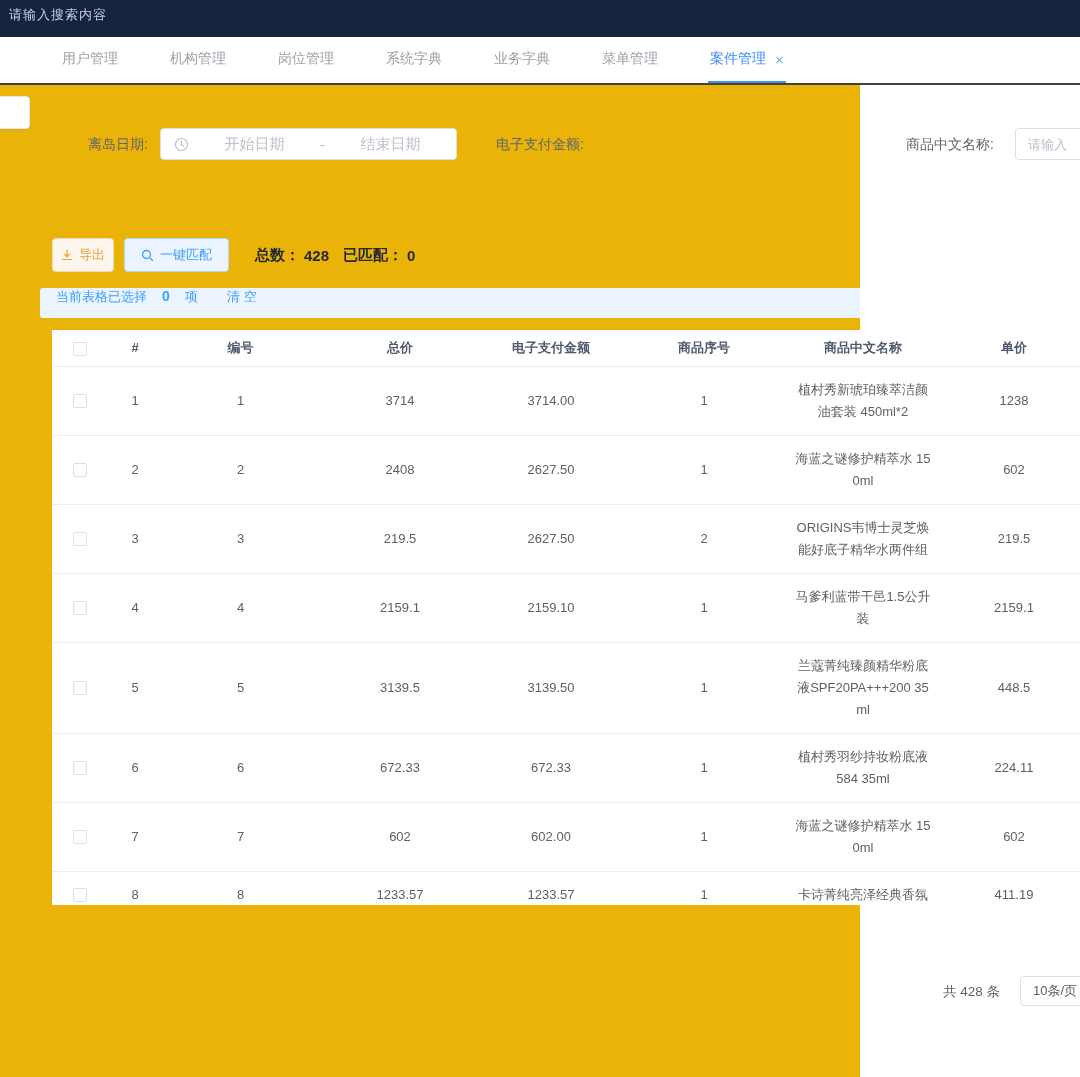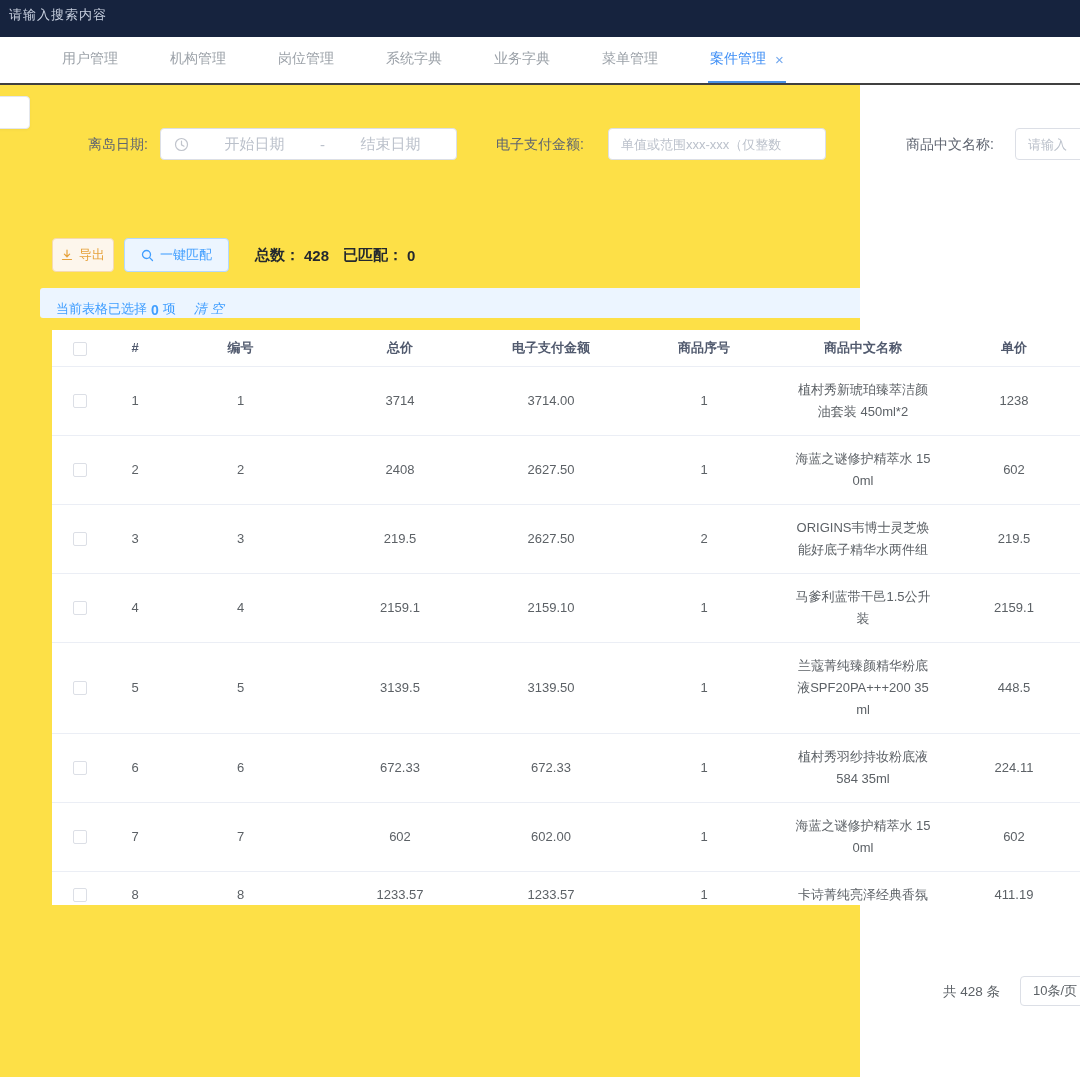--- a/index.html
+++ b/index.html
@@ -1,18 +1,18 @@
 <!DOCTYPE html>
 <html><head>
 <meta charset="utf-8">
 <style>
   * { margin:0; padding:0; box-sizing:border-box; }
   html,body { width:1080px; height:1077px; overflow:hidden; background:#fff;
     font-family:"Liberation Sans","DejaVu Sans",sans-serif; }
-  #page { position:relative; width:860px; height:1077px; background:#fde047; }
+  #page { position:relative; width:860px; height:1077px; background:#eab308; }
 
   
   .topbar { position:absolute; left:0; top:0; width:1080px; height:37px;
     background:#16233E; }
   .topbar .search-text { position:absolute; left:9px; top:6px; font-size:13px;
     color:#C9D1E0; letter-spacing:1px; }
 
   
   .tabbar { position:absolute; left:0; top:37px; width:1080px; height:48px;
     background:#fff; border-bottom:2px solid #404040; display:flex;
@@ -59,25 +59,25 @@
     padding:0 8px; }
   .btn-match { background:#ECF5FF; border:1px solid #B3D8FF; color:#409EFF;
     padding:0 16px; margin-left:10px; }
   .counts { margin-left:26px; font-size:15px; color:#24292F; font-weight:600;
     display:flex; align-items:center; white-space:pre; }
   .counts .val { font-weight:700; margin:0 14px 0 4px; }
 
   
   .selbar { position:absolute; left:40px; top:288px; right:0; height:30px;
     background:#ECF5FF; border-radius:3px 0 0 3px; display:flex;
-    align-items:flex-end; padding-left:16px; font-size:13px; color:#409EFF;
-    white-space:pre; }
+    align-items:flex-start; padding-left:16px; font-size:13px; color:#409EFF;
+    white-space:pre;gap:11px; }
   .selbar .cnt { font-weight:700; font-size:14px; margin:0 4px; }
   .selbar .clear { margin-left:18px; letter-spacing:4px; cursor:pointer;
-    color:#409EFF;font-style:italic; }
+    color:#409EFF; }
 
   
   .table-wrap { position:absolute; left:0; top:330px; width:1080px; height:575px;
     overflow:hidden; }
   table { border-collapse:collapse; table-layout:fixed; width:1038px;
     margin-left:52px; }
   th { height:36px; font-size:13px; font-weight:bold; color:#515A6E;
     text-align:center; border-bottom:1px solid #EBEEF5; background:#fff;
     padding:0 4px; }
   td { text-align:center; font-size:13px; color:#5C6166;
@@ -141,23 +141,20 @@
           <circle cx="7.5" cy="7.5" r="6" fill="none" stroke="#C0C4CC" stroke-width="1.2"></circle>
           <path d="M7.5 4.2 V7.8 L10 9.2" fill="none" stroke="#C0C4CC" stroke-width="1.2" stroke-linecap="round"></path>
         </svg>
       </span>
       <span class="seg ph">开始日期</span>
       <span class="ph">-</span>
       <span class="seg ph">结束日期</span>
     </div>
 
     <div class="filter-label lab-epay">电子支付金额:</div>
-    <div class="input-box epay-box">
-      <input type="text" placeholder="单值或范围xxx-xxx（仅整数" style="">
-    </div>
 
     <div class="filter-label lab-name">商品中文名称:</div>
     <div class="input-box name-box">
       <input type="text" placeholder="请输入" style="">
     </div>
   </div>
 
   <div class="toolbar">
     <div class="btn btn-export">
       <svg width="12" height="12" viewBox="0 0 12 12">

